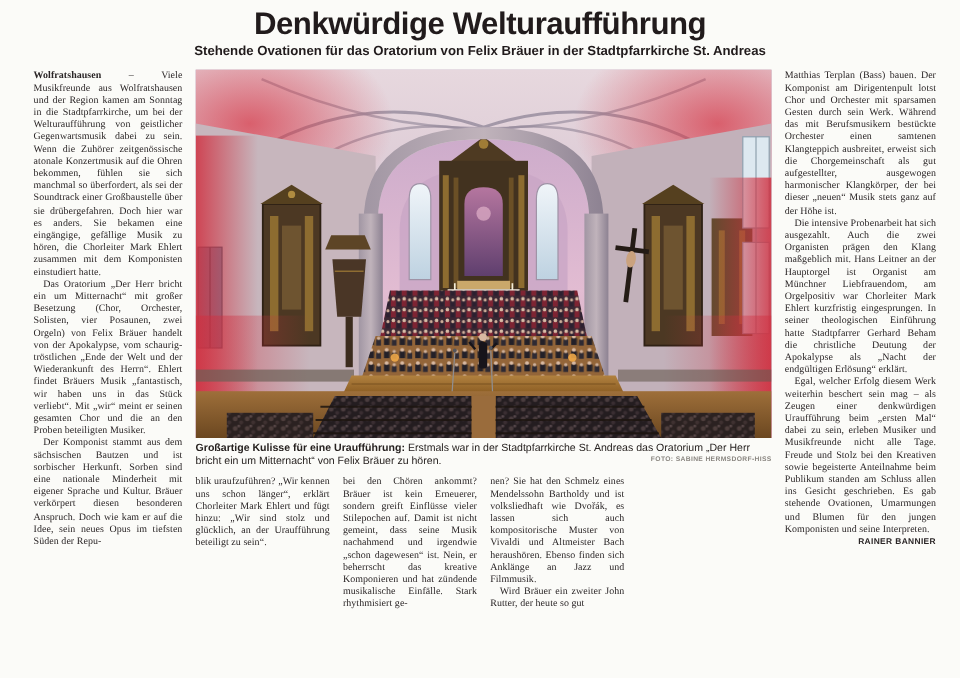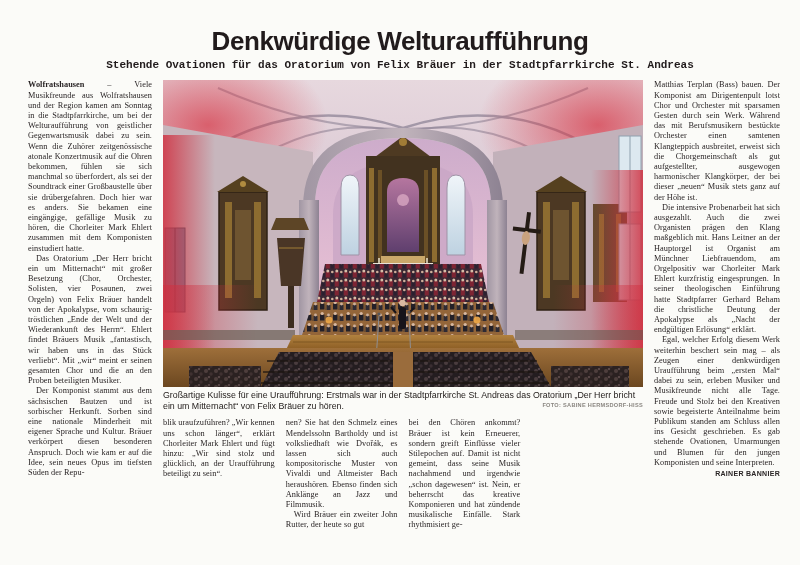--- a/index.html
+++ b/index.html
@@ -6,33 +6,33 @@
   body {
     width:800px; height:565px; overflow:hidden;
     background:#fbfbf8;
     font-family:"Liberation Serif", serif;
     color:#2a2526;
     -webkit-font-smoothing:antialiased;
   }
   .page { position:relative; width:800px; height:565px; }
 
   
-  .head { text-align:center; padding-top:28px; }
+  .head { text-align:center; padding-top:6px; }
   .headline {
     margin:0;
     font-family:"Liberation Sans", sans-serif;
     font-weight:bold;
     font-size:26px;
     letter-spacing:-0.4px;
     color:#211b1c;
     line-height:1.05;
   }
   .subheadline {
     margin:4px 0 0 0;
-    font-family:Liberation Mono, monospace;
+    font-family:Liberation Sans, sans-serif;
     font-weight:bold;
     font-size:11px;
     color:#211b1c;
   }
 
   
   .body-grid {
     display:grid;
     grid-template-columns:124px 480px 126px;
     column-gap:11px;
@@ -56,21 +56,21 @@
 
   .caption {
     position:relative;
     margin:3px 0 7px 0;
     font-family:"Liberation Sans", sans-serif;
     font-size:8.8px;
     line-height:10.5px;
     text-align:left;
     color:#26211f;
   }
-  .caption .cap-lead { font-weight:normal;margin-top:17px; }
+  .caption .cap-lead { font-weight:bold;margin-top:17px; }
   .caption .credit {
     position:absolute; right:0; bottom:1px;
     font-size:5.6px; letter-spacing:0.3px;
     color:#8a8680; font-weight:bold;
   }
 
   .bottom-cols {
     display:grid;
     grid-template-columns:repeat(4, 1fr);
     column-gap:11px;
@@ -309,25 +309,25 @@
       <p class="caption">
         <span class="cap-lead">Großartige Kulisse für eine Uraufführung:</span><span> Erstmals war in der Stadtpfarrkirche St. Andreas das Oratorium „Der Herr bricht ein um Mitternacht“ von Felix Bräuer zu hören.</span>
         <span class="credit">FOTO: SABINE HERMSDORF-HISS</span>
       </p>
 
       <div class="bottom-cols">
         <div class="textcol">
           <p class="body-p">blik uraufzuführen? „Wir kennen uns schon länger“, erklärt Chorleiter Mark Ehlert und fügt hinzu: „Wir sind stolz und glücklich, an der Uraufführung beteiligt zu sein“.</p>
         </div>
         <div class="textcol">
+          <p class="body-p">bei den Chören ankommt? Bräuer ist kein Erneuerer, sondern greift Einflüsse vieler Stilepochen auf. Damit ist nicht gemeint, dass seine Musik nachahmend und irgendwie „schon dagewesen“ ist. Nein, er beherrscht das kreative Komponieren und hat zündende musikalische Einfälle. Stark rhythmisiert ge-</p>
+        </div>
+        <div class="textcol">
           <p class="body-p">nen? Sie hat den Schmelz eines Mendelssohn Bartholdy und ist volksliedhaft wie Dvořák, es lassen sich auch kompositorische Muster von Vivaldi und Altmeister Bach heraushören. Ebenso finden sich Anklänge an Jazz und Filmmusik.</p>
           <p class="body-p indent">Wird Bräuer ein zweiter John Rutter, der heute so gut</p>
-        </div>
-        <div class="textcol">
-          <p class="body-p">bei den Chören ankommt? Bräuer ist kein Erneuerer, sondern greift Einflüsse vieler Stilepochen auf. Damit ist nicht gemeint, dass seine Musik nachahmend und irgendwie „schon dagewesen“ ist. Nein, er beherrscht das kreative Komponieren und hat zündende musikalische Einfälle. Stark rhythmisiert ge-</p>
         </div>
         <div class="textcol">
         </div>
       </div>
     </div>
 
     <div class="textcol">
       <p class="body-p">Matthias Terplan (Bass) bauen. Der Komponist am Dirigentenpult lotst Chor und Orchester mit sparsamen Gesten durch sein Werk. Während das mit Berufsmusikern bestückte Orchester einen samtenen Klangteppich ausbreitet, erweist sich die Chorgemeinschaft als gut aufgestellter, ausgewogen harmonischer Klangkörper, der bei dieser „neuen“ Musik stets ganz auf der Höhe ist.</p>
       <p class="body-p indent">Die intensive Probenarbeit hat sich ausgezahlt. Auch die zwei Organisten prägen den Klang maßgeblich mit. Hans Leitner an der Hauptorgel ist Organist am Münchner Liebfrauendom, am Orgelpositiv war Chorleiter Mark Ehlert kurzfristig eingesprungen. In seiner theologischen Einführung hatte Stadtpfarrer Gerhard Beham die christliche Deutung der Apokalypse als „Nacht der endgültigen Erlösung“ erklärt.</p>
       <p class="body-p indent"><span>Egal, welcher Erfolg diesem Werk weiterhin beschert sein mag – als Zeugen einer denkwürdigen Uraufführung beim „ersten Mal“ dabei zu sein, erleben Musiker und Musikfreunde nicht alle Tage. Freude und Stolz bei den Kreativen sowie begeisterte Anteilnahme beim Publikum standen am Schluss allen ins Gesicht geschrieben. Es gab stehende Ovationen, Umarmungen und Blumen für den jungen Komponisten und seine Interpreten.</span> <span class="author">RAINER BANNIER</span></p>

